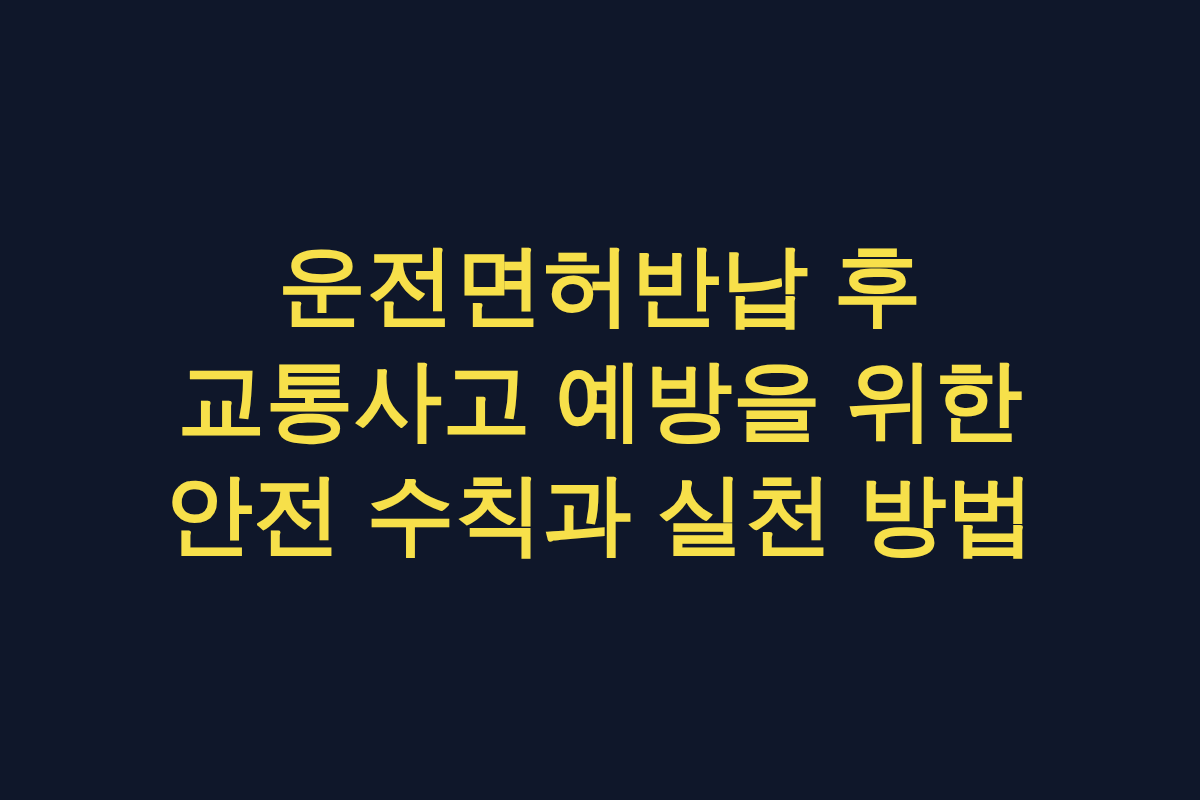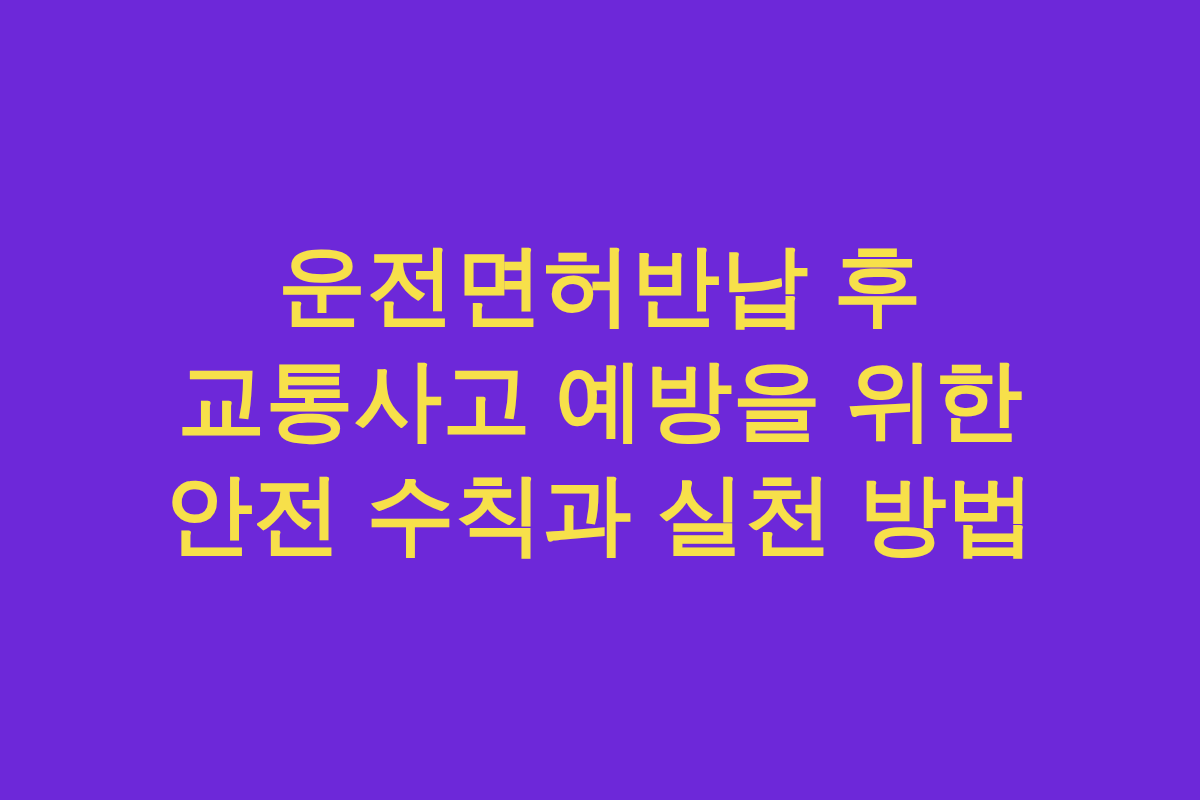--- a/index.html
+++ b/index.html
@@ -16,21 +16,21 @@
 
   
   .card {
     position: relative;
     box-sizing: border-box;
     width: 1200px;
     height: 800px;
     display: flex;
     align-items: center;
     justify-content: center;
-    background: #6d28d9;          
+    background: #0f172a;          
     padding: 0 48px;
   }
 
   .title {
     margin: 0;
     width: 1008px;
     text-align: center;
     color: #F7E04A;               
     font-family: "Liberation Sans", "DejaVu Sans", sans-serif;
     font-weight: 700;

